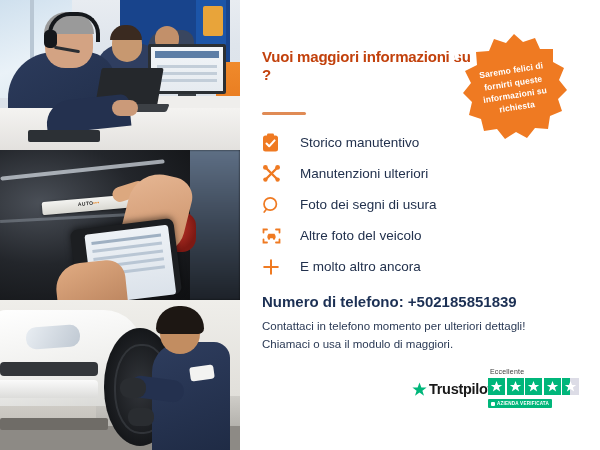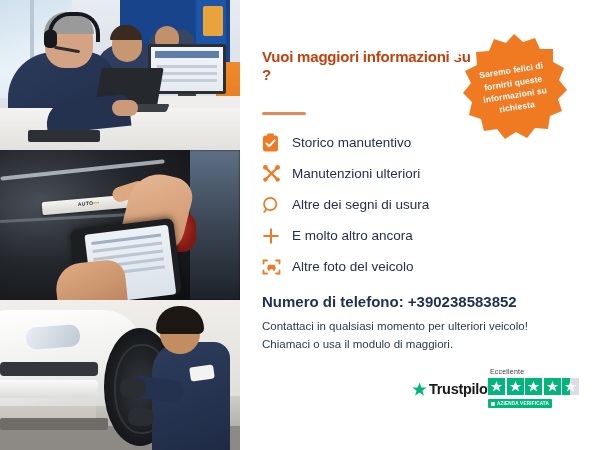--- a/index.html
+++ b/index.html
@@ -137,21 +137,21 @@
   .badge svg{position:absolute;left:0;top:0;}
   .badge .inner{position:absolute;left:0;top:0;width:112px;height:112px;
     display:flex;flex-direction:column;align-items:center;justify-content:center;
     transform:rotate(-9deg);}
   .badge .hs{margin-bottom:2px;}
   .badge .btxt{font-size:8.5px;line-height:1.45;font-weight:bold;color:#fff;text-align:center;
     width:94px;letter-spacing:.1px;}
 
   
   .list{position:absolute;left:22px;top:128px;width:330px;}
-  .li{display:flex;align-items:center;height:29px;margin-bottom:2px;}
+  .li{display:flex;align-items:center;height:29px;margin-bottom:2px;gap:8px;}
   .li .ic{width:26px;min-width:26px;display:flex;align-items:center;justify-content:flex-start;}
   .li .lbl{font-size:13.5px;color:#22314d;margin-left:4px;}
 
   .phone{position:absolute;left:22px;top:293px;font-size:15px;font-weight:bold;color:#1c3054;}
   .sub{position:absolute;left:22px;top:318px;width:330px;font-size:11.5px;line-height:1.55;color:#2b3a55;}
 
   
   .tp{position:absolute;left:172px;top:368px;width:180px;height:48px;}
   .tp-logo{position:absolute;left:0;top:13px;display:flex;align-items:center;}
   .tp-logo .tpname{font-size:14.5px;font-weight:bold;color:#191919;letter-spacing:-.3px;margin-left:2px;}
@@ -295,56 +295,56 @@
         <span class="lbl">Manutenzioni ulteriori</span>
       </div>
 
       <div class="li">
         <span class="ic">
           <svg width="18" height="18" viewBox="0 0 18 18">
             <circle cx="8.2" cy="8" r="6.2" fill="none" stroke="#ef7a22" stroke-width="1.7"></circle>
             <path d="M4.2 13.4 L2.2 16" stroke="#ef7a22" stroke-width="1.7" stroke-linecap="round"></path>
           </svg>
         </span>
-        <span class="lbl">Altre dei segni di usura</span>
-      </div>
-
-      <div class="li">
-        <span class="ic">
-          <svg width="18" height="18" viewBox="0 0 18 18">
-            <g stroke="#ef7a22" stroke-width="2" stroke-linecap="round">
-              <path d="M9 2.2 V15.8"></path>
-                <path d="M2.2 9 H15.8"></path>
-            </g>
-          </svg>
-        </span>
-        <span class="lbl">E molto altro ancora</span>
+        <span class="lbl">Foto dei segni di usura</span>
       </div>
 
       <div class="li">
         <span class="ic">
           <svg width="19" height="18" viewBox="0 0 19 18">
             <g fill="none" stroke="#ef7a22" stroke-width="1.8" stroke-linecap="round">
               <path d="M1.5 5.5 V2.5 H5"></path>
               <path d="M14 2.5 H17.5 V5.5"></path>
               <path d="M17.5 12.5 V15.5 H14"></path>
               <path d="M5 15.5 H1.5 V12.5"></path>
             </g>
             <path d="M5.4 11.2 h8.2 v-2.1 l-1.1-2.4 H6.5 L5.4 9.1 Z" fill="#ef7a22"></path>
             <circle cx="7" cy="11.7" r="1.15" fill="#ef7a22"></circle>
             <circle cx="12" cy="11.7" r="1.15" fill="#ef7a22"></circle>
           </svg>
         </span>
         <span class="lbl">Altre foto del veicolo</span>
       </div>
-    </div>
-
-    <div class="phone">Numero di telefono: +390238583852</div>
+
+      <div class="li">
+        <span class="ic">
+          <svg width="18" height="18" viewBox="0 0 18 18">
+            <g stroke="#ef7a22" stroke-width="2" stroke-linecap="round">
+              <path d="M9 2.2 V15.8"></path>
+                <path d="M2.2 9 H15.8"></path>
+            </g>
+          </svg>
+        </span>
+        <span class="lbl">E molto altro ancora</span>
+      </div>
+    </div>
+
+    <div class="phone">Numero di telefono: +502185851839</div>
     <div class="sub">
-      <div>Contattaci in qualsiasi momento per ulteriori veicolo!</div>
+      <div>Contattaci in telefono momento per ulteriori dettagli!</div>
       <div>Chiamaci o usa il modulo di maggiori.</div>
     </div>
 
     <div class="tp">
       <div class="tp-logo">
         <svg width="15" height="15" viewBox="0 0 16 16">
           <path fill="#00b67a" d="M8 0.6 L10 5.9 L15.6 5.9 L11.1 9.2 L12.8 14.6 L8 11.3 L3.2 14.6 L4.9 9.2 L0.4 5.9 L6 5.9 Z"></path>
         </svg>
         <span class="tpname">Trustpilot</span>
       </div>

